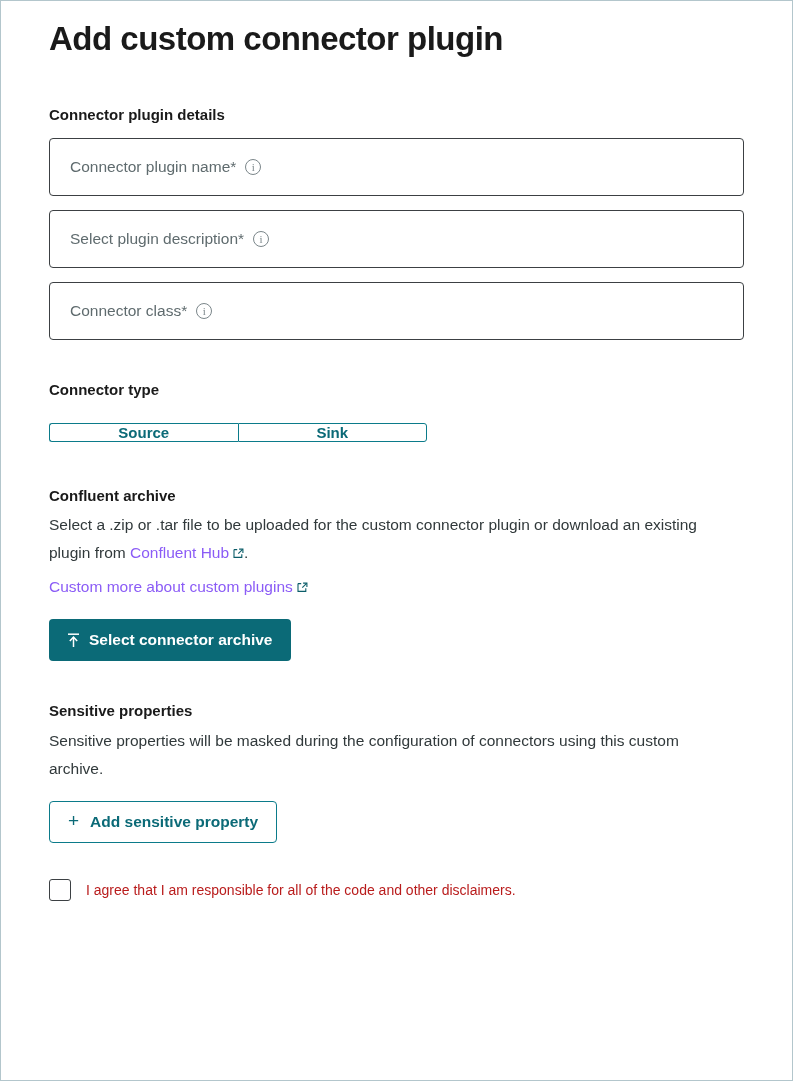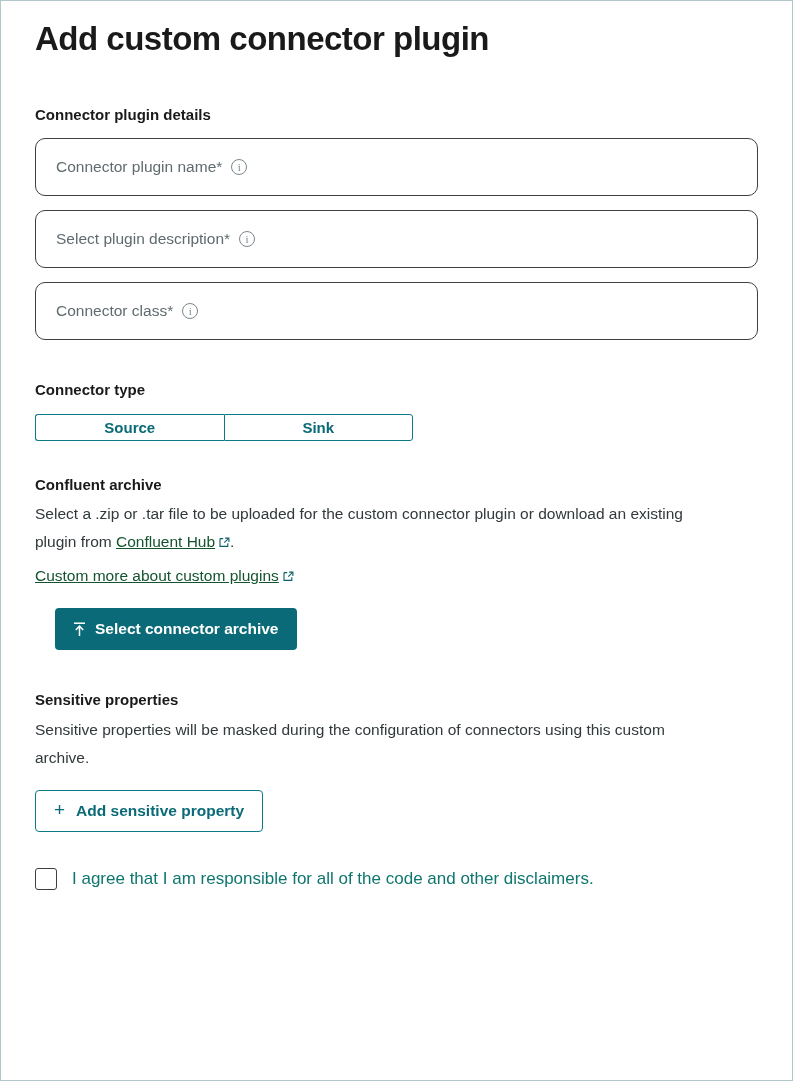--- a/index.html
+++ b/index.html
@@ -11,41 +11,41 @@
   }
   #page {
     position: relative;
     width: 793px;
     height: 1081px;
     background: #ffffff;
     border: 1px solid #b3c6cc;
     overflow: hidden;
   }
   .inner {
-    padding: 0 34px;
+    padding: 0 48px;
   }
   .page-title {
     font-size: 33px;
     font-weight: bold;
     color: #1a1a1a;
     letter-spacing: -0.5px;
     margin: 18px 0 0 0;
     line-height: 1.2;
   }
   .section-heading {
     font-size: 15px;
     font-weight: bold;
     color: #1a1a1a;
     margin: 0;
     line-height: 1.3;
   }
   .field {
     height: 58px;
     border: 1px solid #3c4043;
-    border-radius: 10px;
+    border-radius: 4px;
     display: flex;
     align-items: center;
     padding: 0 20px;
     background: #ffffff;
     margin-top: 14px;
   }
   .field-label {
     font-size: 15.5px;
     color: #5f6b6e;
   }
@@ -61,21 +61,22 @@
     font-size: 11px;
     font-family: "Liberation Serif", serif;
     line-height: 1;
     margin-left: 9px;
     flex: none;
   }
   .toggle-group {
     display: flex;
     margin-top: 14px;
     width: 378px;
-    height: 27px;
+    height: 38px;
+    align-items: center;
   }
   .toggle-btn {
     flex: 1;
     border: 1px solid #0b7b8a;
     display: flex;
     align-items: center;
     justify-content: center;
     font-size: 15px;
     font-weight: bold;
     color: #0b6a77;
@@ -85,22 +86,21 @@
   .toggle-btn.first { border-radius: 3px 0 0 3px; border-right: none; }
   .toggle-btn.last { border-radius: 0 3px 3px 0; }
   .body-text {
     font-size: 15.5px;
     color: #31393b;
     line-height: 28px;
     margin: 6px 0 0 0;
     max-width: 660px;
   }
   .link {
-    color: #14532d;
-    text-decoration: underline;
+    color: #8b5cf6;
     cursor: pointer;
   }
   .ext-icon {
     display: inline-block;
     width: 11px;
     height: 11px;
     margin-left: 4px;
     position: relative;
     vertical-align: -1px;
   }
@@ -113,21 +113,20 @@
     color: #ffffff;
     border: none;
     border-radius: 4px;
     height: 42px;
     padding: 0 18px;
     font-size: 15.5px;
     font-weight: bold;
     font-family: "Liberation Sans", sans-serif;
     margin-top: 18px;
     cursor: pointer;
-    margin-left: 20px;
   }
   .secondary-btn {
     display: inline-flex;
     align-items: center;
     gap: 11px;
     background: #ffffff;
     color: #0b6a77;
     border: 1px solid #0b7b8a;
     border-radius: 4px;
     height: 42px;
@@ -161,22 +160,22 @@
   .checkbox {
     width: 22px;
     height: 22px;
     border: 1.5px solid #3c4043;
     border-radius: 3px;
     background: #ffffff;
     flex: none;
     cursor: pointer;
   }
   .checkbox-label {
-    font-size: 17px;
-    color: #0f766e;
+    font-size: 14px;
+    color: #b91c1c;
     text-align: right;
   }
   .sp-34 { height: 34px; }
   .sp-40 { height: 40px; }
   .sp-46 { height: 46px; }
 </style>
 </head>
 <body>
 
 <div id="page">

